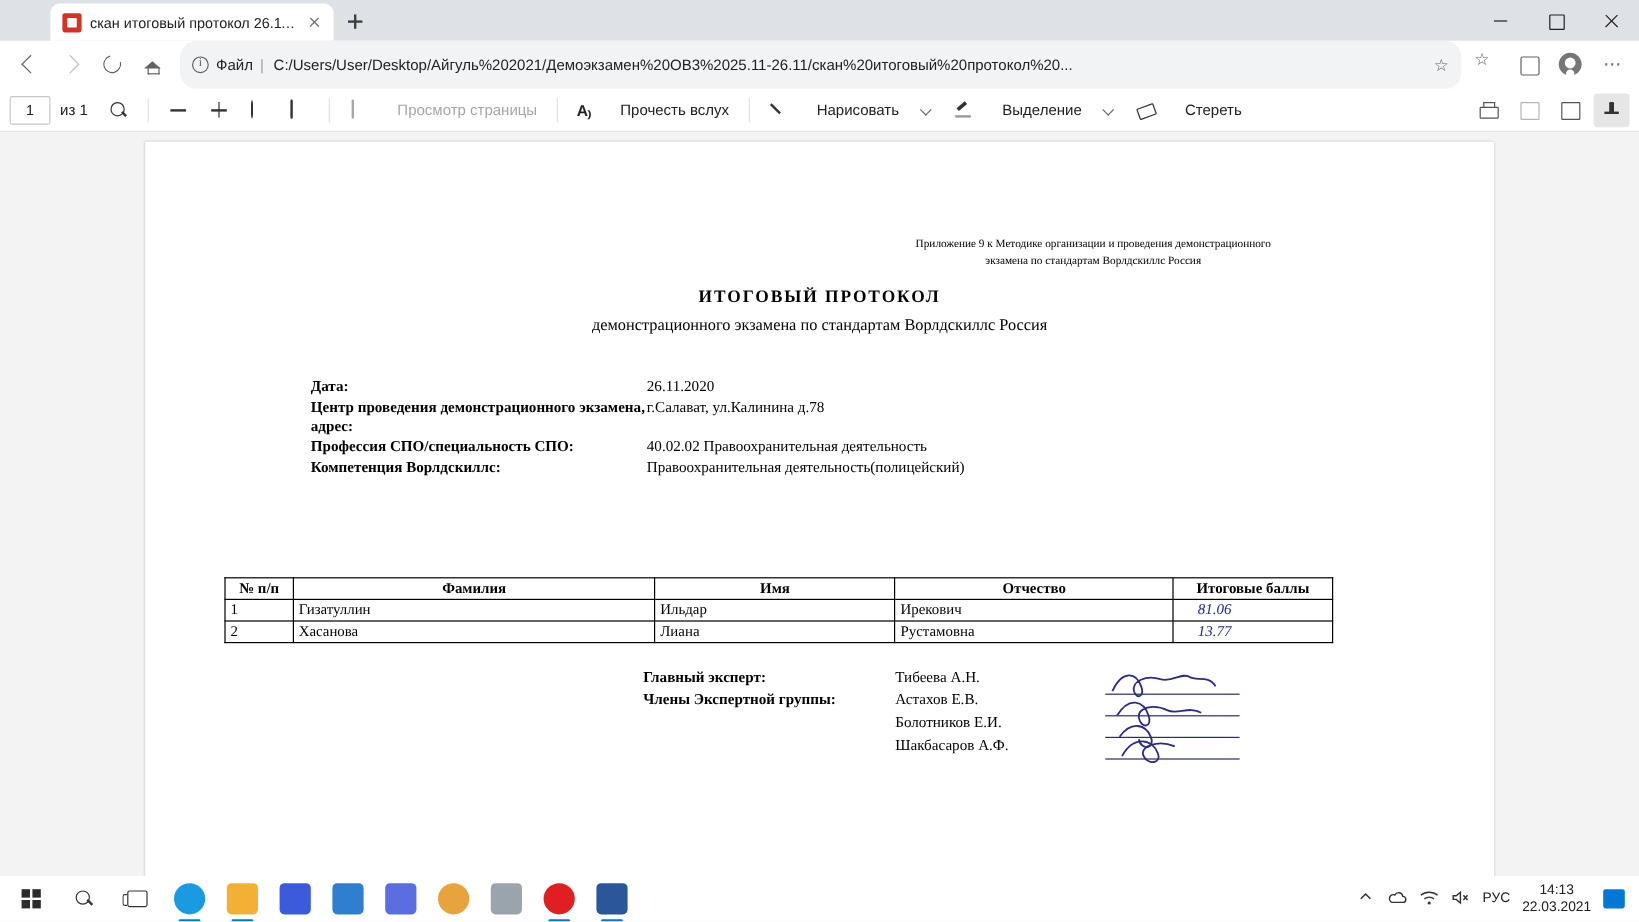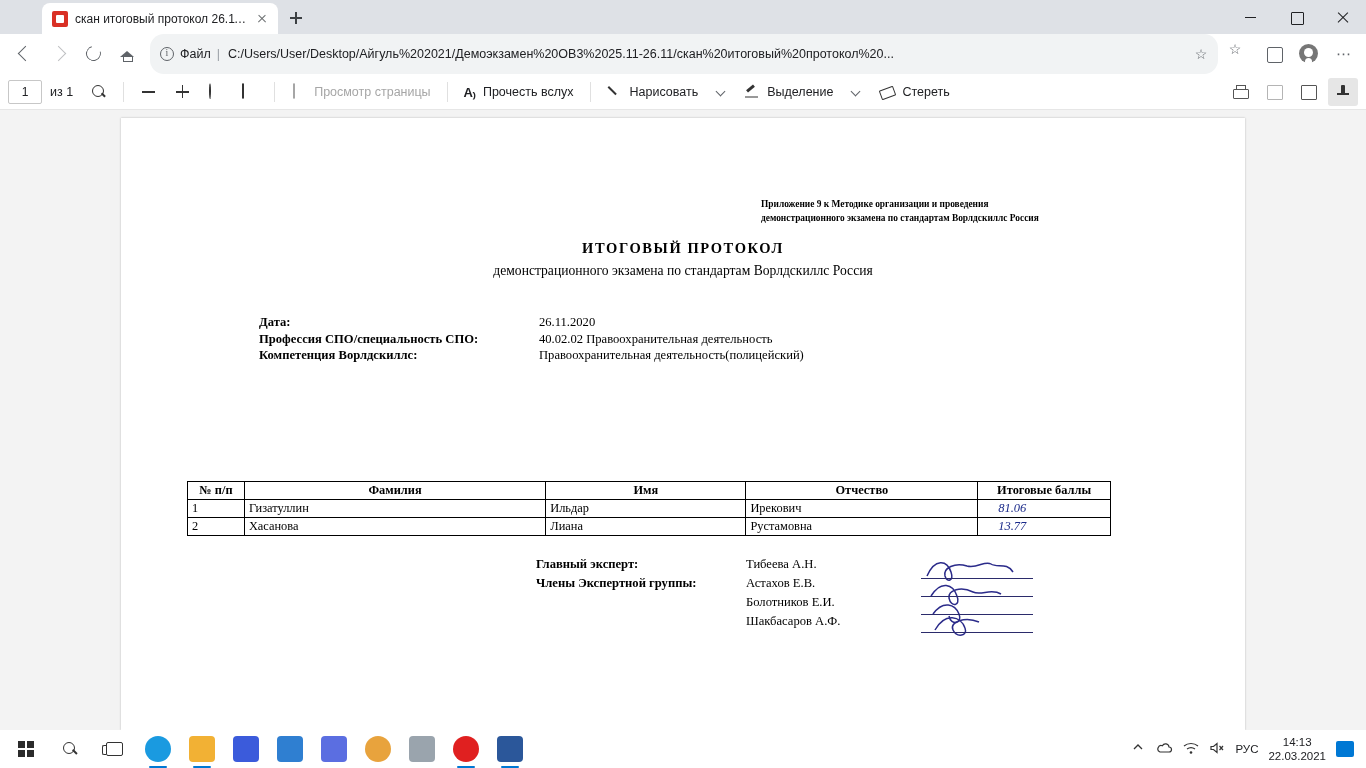--- a/index.html
+++ b/index.html
@@ -131,21 +131,21 @@
     padding: 0 8px; font-size: 12.5px; color: #202124;
     border-bottom: 1px solid #e6e6e6;
   }
   .pagebox {
     width: 34px; height: 24px; border: 1px solid #c7c7c7; border-radius: 2px;
     display: flex; align-items: center; justify-content: center; font-size: 12px;
     background: #fff;
   }
   .pagetotal { margin: 0 8px 0 6px; font-size: 12.5px; color:#202124; }
   .pbtn {
-    height: 28px; display: flex; align-items: center; gap: 7px;
+    height: 28px; display: flex; align-items: center; gap: 24px;
     padding: 0 8px; border-radius: 3px; color: #202124; white-space: nowrap;
   }
   .pbtn.dim { color: #a6a6a6; }
   .sep { width: 1px; height: 20px; background: #e0e0e0; margin: 0 6px; }
   .zoom-ico { width:16px; height:16px; position:relative; }
   .zoom-ico:before{
     content:""; position:absolute; left:1px; top:1px; width:10px; height:10px;
     border:1.6px solid #333; border-radius:50%;
   }
   .zoom-ico:after{
@@ -209,21 +209,21 @@
   }
   .page {
     width: 1124px; height: 612px; background: #ffffff; margin-top: 8px;
     box-shadow: 0 0 2px rgba(0,0,0,.25);
     position: relative;
     font-family: "Liberation Serif", serif;
     color: #000;
   }
   .appendix {
     position: absolute; left: 640px; top: 80px; width: 300px;
-    font-size: 9.4px; line-height: 1.45;  font-weight: bold;
+    font-size: 9.4px; line-height: 1.45; text-align: center;
   }
   .doc-title {
     position: absolute; left: 0; right: 0; top: 122px; text-align: center;
     font-size: 14.5px; font-weight: bold; letter-spacing: 1.6px;
   }
   .doc-subtitle {
     position: absolute; left: 0; right: 0; top: 145px; text-align: center;
     font-size: 13.6px; font-weight: normal;
   }
   .fields { position: absolute; left: 138px; top: 196px; width: 960px; font-size: 12.6px; }
@@ -407,20 +407,24 @@
     <div class="page">
 
       <div class="appendix">Приложение 9 к Методике организации и проведения демонстрационного экзамена по стандартам Ворлдскиллс Россия</div>
       <div class="doc-title">ИТОГОВЫЙ ПРОТОКОЛ</div>
       <div class="doc-subtitle">демонстрационного экзамена по стандартам Ворлдскиллс Россия</div>
 
       <div class="fields">
         <div class="frow">
           <div class="flabel">Дата:</div>
           <div class="fvalue">26.11.2020</div>
+        </div>
+        <div class="frow">
+          <div class="flabel">Центр проведения демонстрационного экзамена, адрес:</div>
+          <div class="fvalue">г.Салават, ул.Калинина д.78</div>
         </div>
         <div class="frow">
           <div class="flabel">Профессия СПО/специальность СПО:</div>
           <div class="fvalue">40.02.02 Правоохранительная деятельность</div>
         </div>
         <div class="frow">
           <div class="flabel">Компетенция Ворлдскиллс:</div>
           <div class="fvalue">Правоохранительная деятельность(полицейский)</div>
         </div>
       </div>

